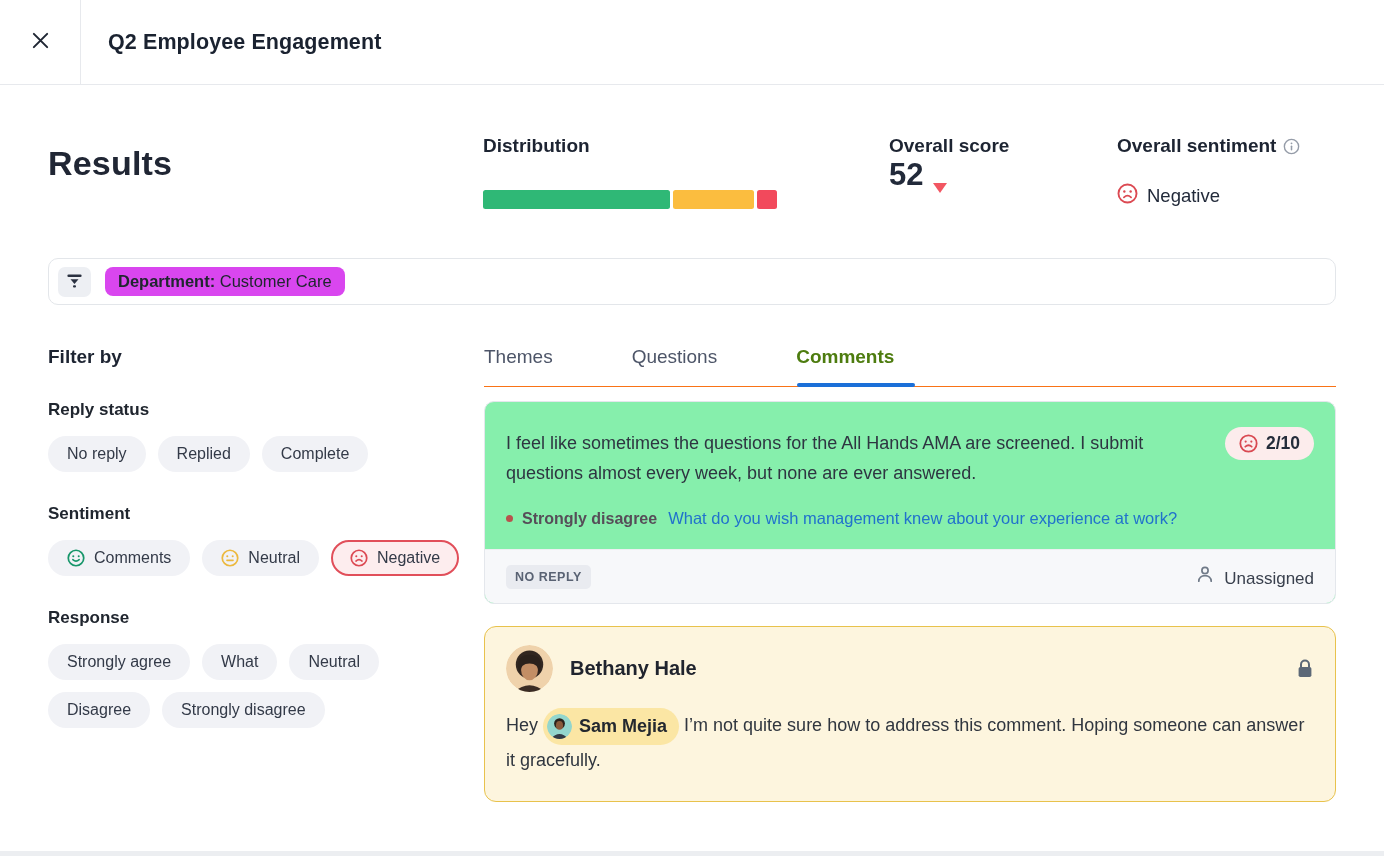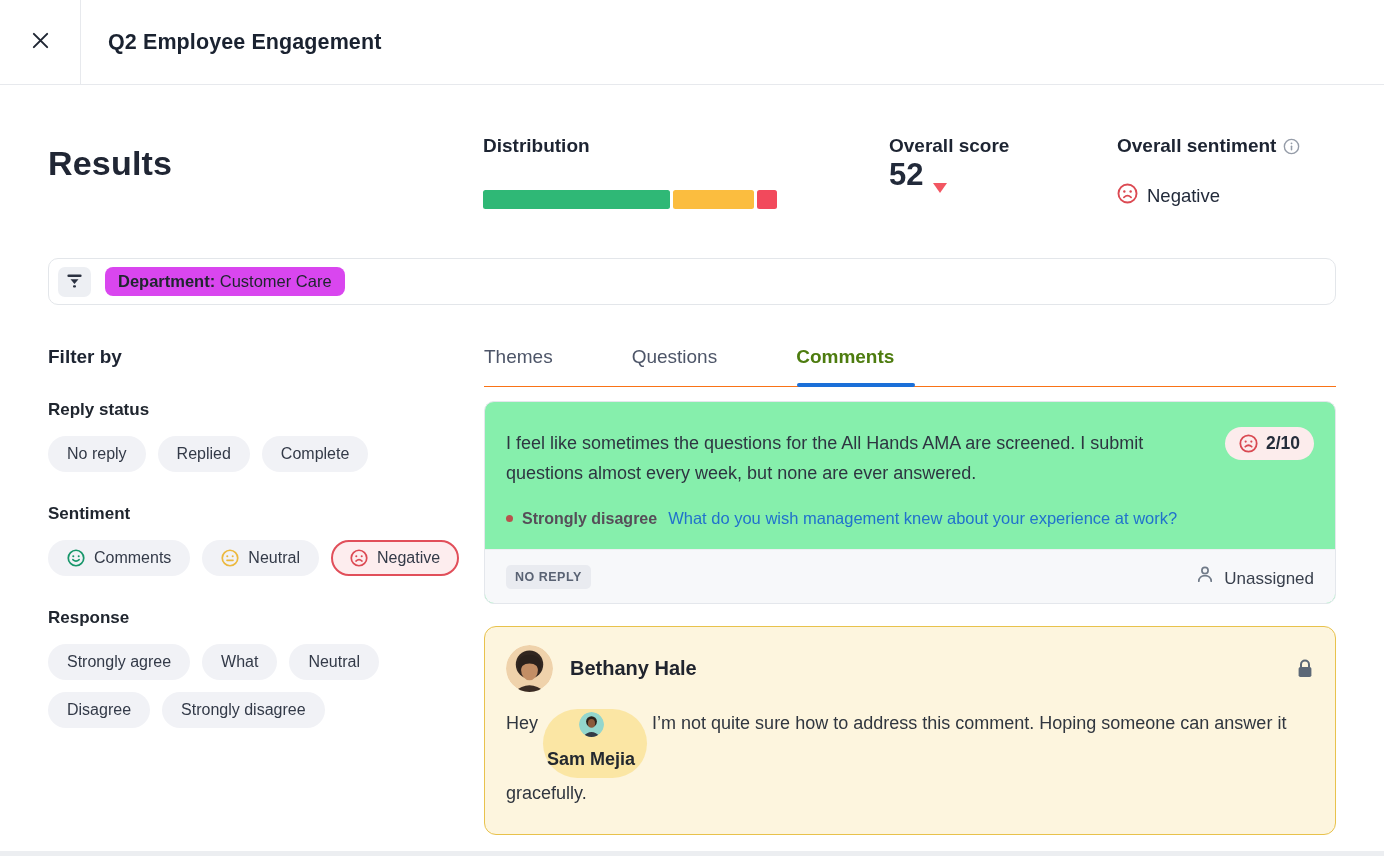--- a/index.html
+++ b/index.html
@@ -88,21 +88,21 @@
   
   .reply-card { margin-top: 22px; background: #fdf5de; border: 1.5px solid #e8c24c; border-radius: 12px;
     padding: 18px 21px 25px 21px; }
   .reply-header { display: flex; align-items: center; text-align: right; }
   .avatar { width: 47px; height: 47px; border-radius: 50%; overflow: hidden; flex: none; }
   .avatar svg { display: block; }
   .reply-author { margin-left: 17px; font-size: 20px; font-weight: 700; color: #20242e; }
   .lock { margin-left: auto; display: inline-flex; color: #5c6877; }
   .reply-message { margin-top: 16px; font-size: 18px; line-height: 31px; color: #30363f; max-width: 812px; }
   .mention { display: inline-flex; align-items: center; gap: 7px; background: #fbe6a4; border-radius: 999px;
-    padding: 3px 12px 3px 4px; font-weight: 600; color: #23282f; cursor: pointer; vertical-align: -8px; flex-direction: column; }
+    padding: 3px 12px 3px 4px; font-weight: 600; color: #23282f; cursor: pointer; vertical-align: -8px; }
   .mention .avatar-sm { width: 25px; height: 25px; border-radius: 50%; overflow: hidden; flex: none; }
 
   .bottom-strip { position: absolute; left: 0; right: 0; bottom: 0; height: 5px; background: #eceef1; }
 </style>
 </head>
 <body>
 
 <header class="topbar">
   <button class="close-btn" aria-label="Close">
     <span>

